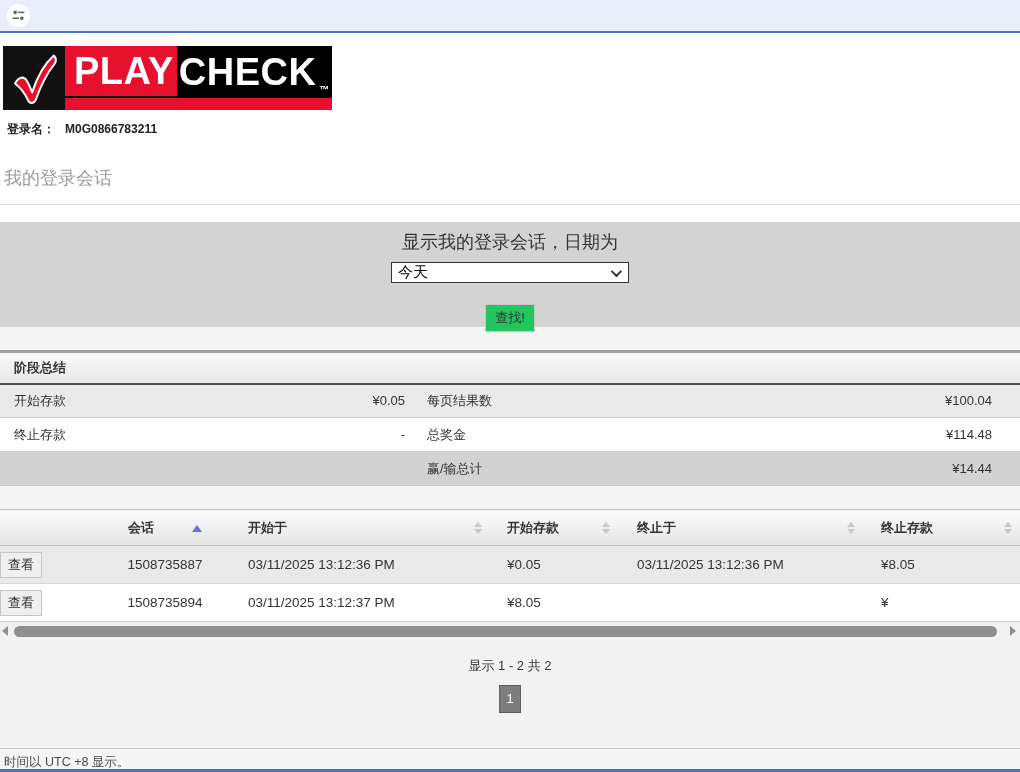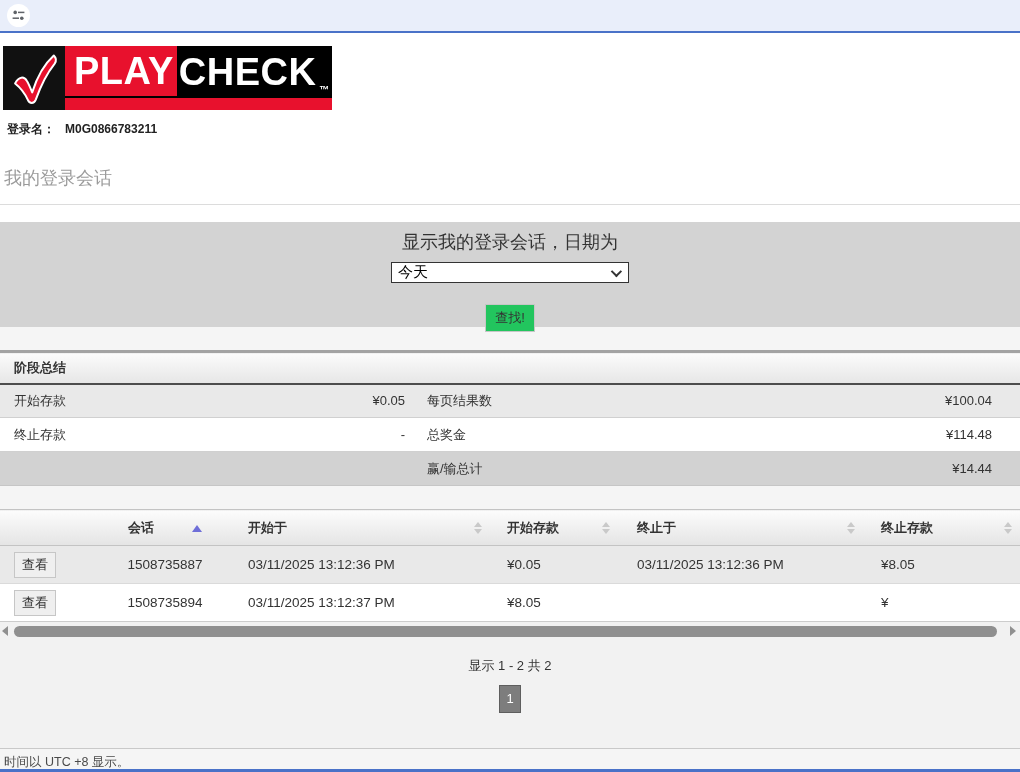--- a/index.html
+++ b/index.html
@@ -87,21 +87,21 @@
   .tri-up   { width:0; height:0; border-left:4px solid transparent; border-right:4px solid transparent;
               border-bottom:5px solid #c9c9c9; }
   .tri-down { width:0; height:0; border-left:4px solid transparent; border-right:4px solid transparent;
               border-top:5px solid #c9c9c9; }
   .sort-asc { display:inline-block; width:0; height:0; vertical-align:middle; margin-left:38px;
               border-left:5px solid transparent; border-right:5px solid transparent;
               border-bottom:7px solid #6e6ed8; }
   .sessions tbody tr { height:38px; }
   .sessions tbody tr.r-odd  { background:#e9e9e9; border-bottom:1px solid #dadada; }
   .sessions tbody tr.r-even { background:#ffffff; border-bottom:1px solid #cccccc; }
-  .sessions td.c-view     { padding-left:14px; }
+  .sessions td.c-view     { }
   .sessions td.c-session  { text-align:center; font-size:13.5px; }
   .sessions td.c-started  { padding-left:8px;  font-size:13.5px; }
   .sessions td.c-startbal { padding-left:17px; font-size:13.5px; }
   .sessions td.c-ended    { padding-left:19px; font-size:13.5px; }
   .sessions td.c-endbal   { padding-left:18px; font-size:13.5px; }
   .view-btn { background:#efefef; border:1px solid #c6c6c6; color:#333;
               font-size:13px; padding:3px 7px; }
 
   
   .hscroll { height:18px; background:#f1f1f1; position:relative; }

